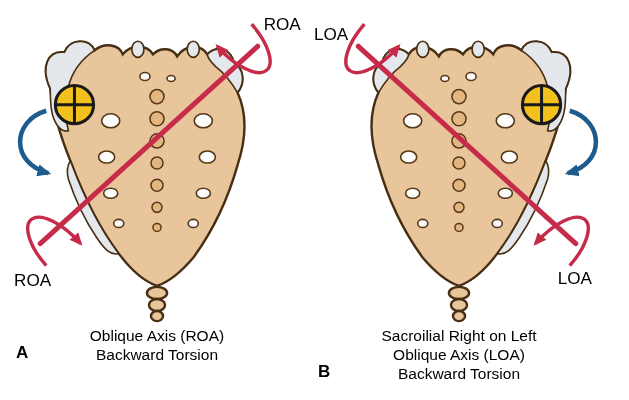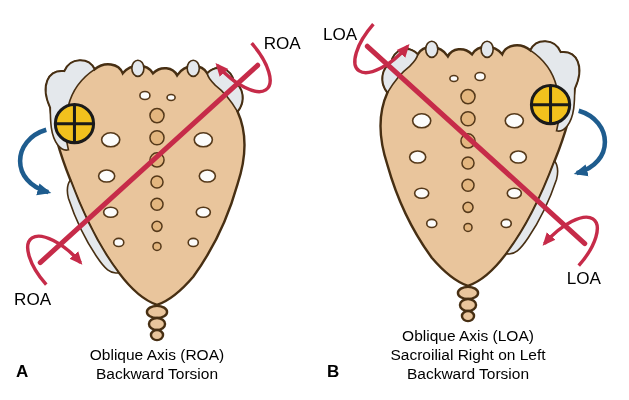--- a/index.html
+++ b/index.html
@@ -1,20 +1,20 @@
 <!DOCTYPE html>
 <html><head>
 <meta charset="utf-8">
 <style>
   * { margin:0; padding:0; box-sizing:border-box; }
   html,body {
     width:629px; height:400px; background:#ffffff; overflow:hidden;
     font-family:"Liberation Sans", sans-serif; color:#000;
   }
-  .figure { display:flex; gap:9px; padding:4px 6px 0 6px; align-items:flex-end; }
+  .figure { display:flex; gap:0; padding:4px 6px 0 6px; align-items:flex-start; }
   .panel  { width:302px; display:flex; flex-direction:column; }
   .panel svg { display:block; width:100%; height:auto; }
 
   .bone  { fill:#e9c59c; stroke:#472f13; stroke-width:2.4; }
   .cart  { fill:#e4e8ec; stroke:#472f13; stroke-width:1.6; }
   .hole  { fill:#fcfcfb; stroke:#55391a; stroke-width:1.6; }
   .crest { fill:#e3b67f; stroke:#55391a; stroke-width:1.5; }
 
   .axis   { stroke-width:5;   stroke-linecap:round; fill:none; }
   .rloop  { stroke-width:3.4; fill:none; }
@@ -154,19 +154,19 @@
         <path class="rloop" marker-end="url(#bhR)" d="M40,260 A26,11 47 1 1 74,238" stroke="#c62b49"></path>
         <path class="barrow" marker-end="url(#bhB)" d="M40,106 C6,116 4,158 42,168" stroke="#1e5c8e"></path>
       </g>
 
       <text class="axis-label" x="6" y="36">LOA</text>
       <text class="axis-label" x="248" y="278">LOA</text>
     </svg>
 
     <div class="caption">
       <span class="panel-letter">B</span>
+      <div>Sacroilial Right on Left</div>
       <div>Oblique Axis (LOA)</div>
-      <div>Sacroilial Right on Left</div>
       <div>Backward Torsion</div>
     </div>
   </div>
 
 </div>
 
 </body></html>

